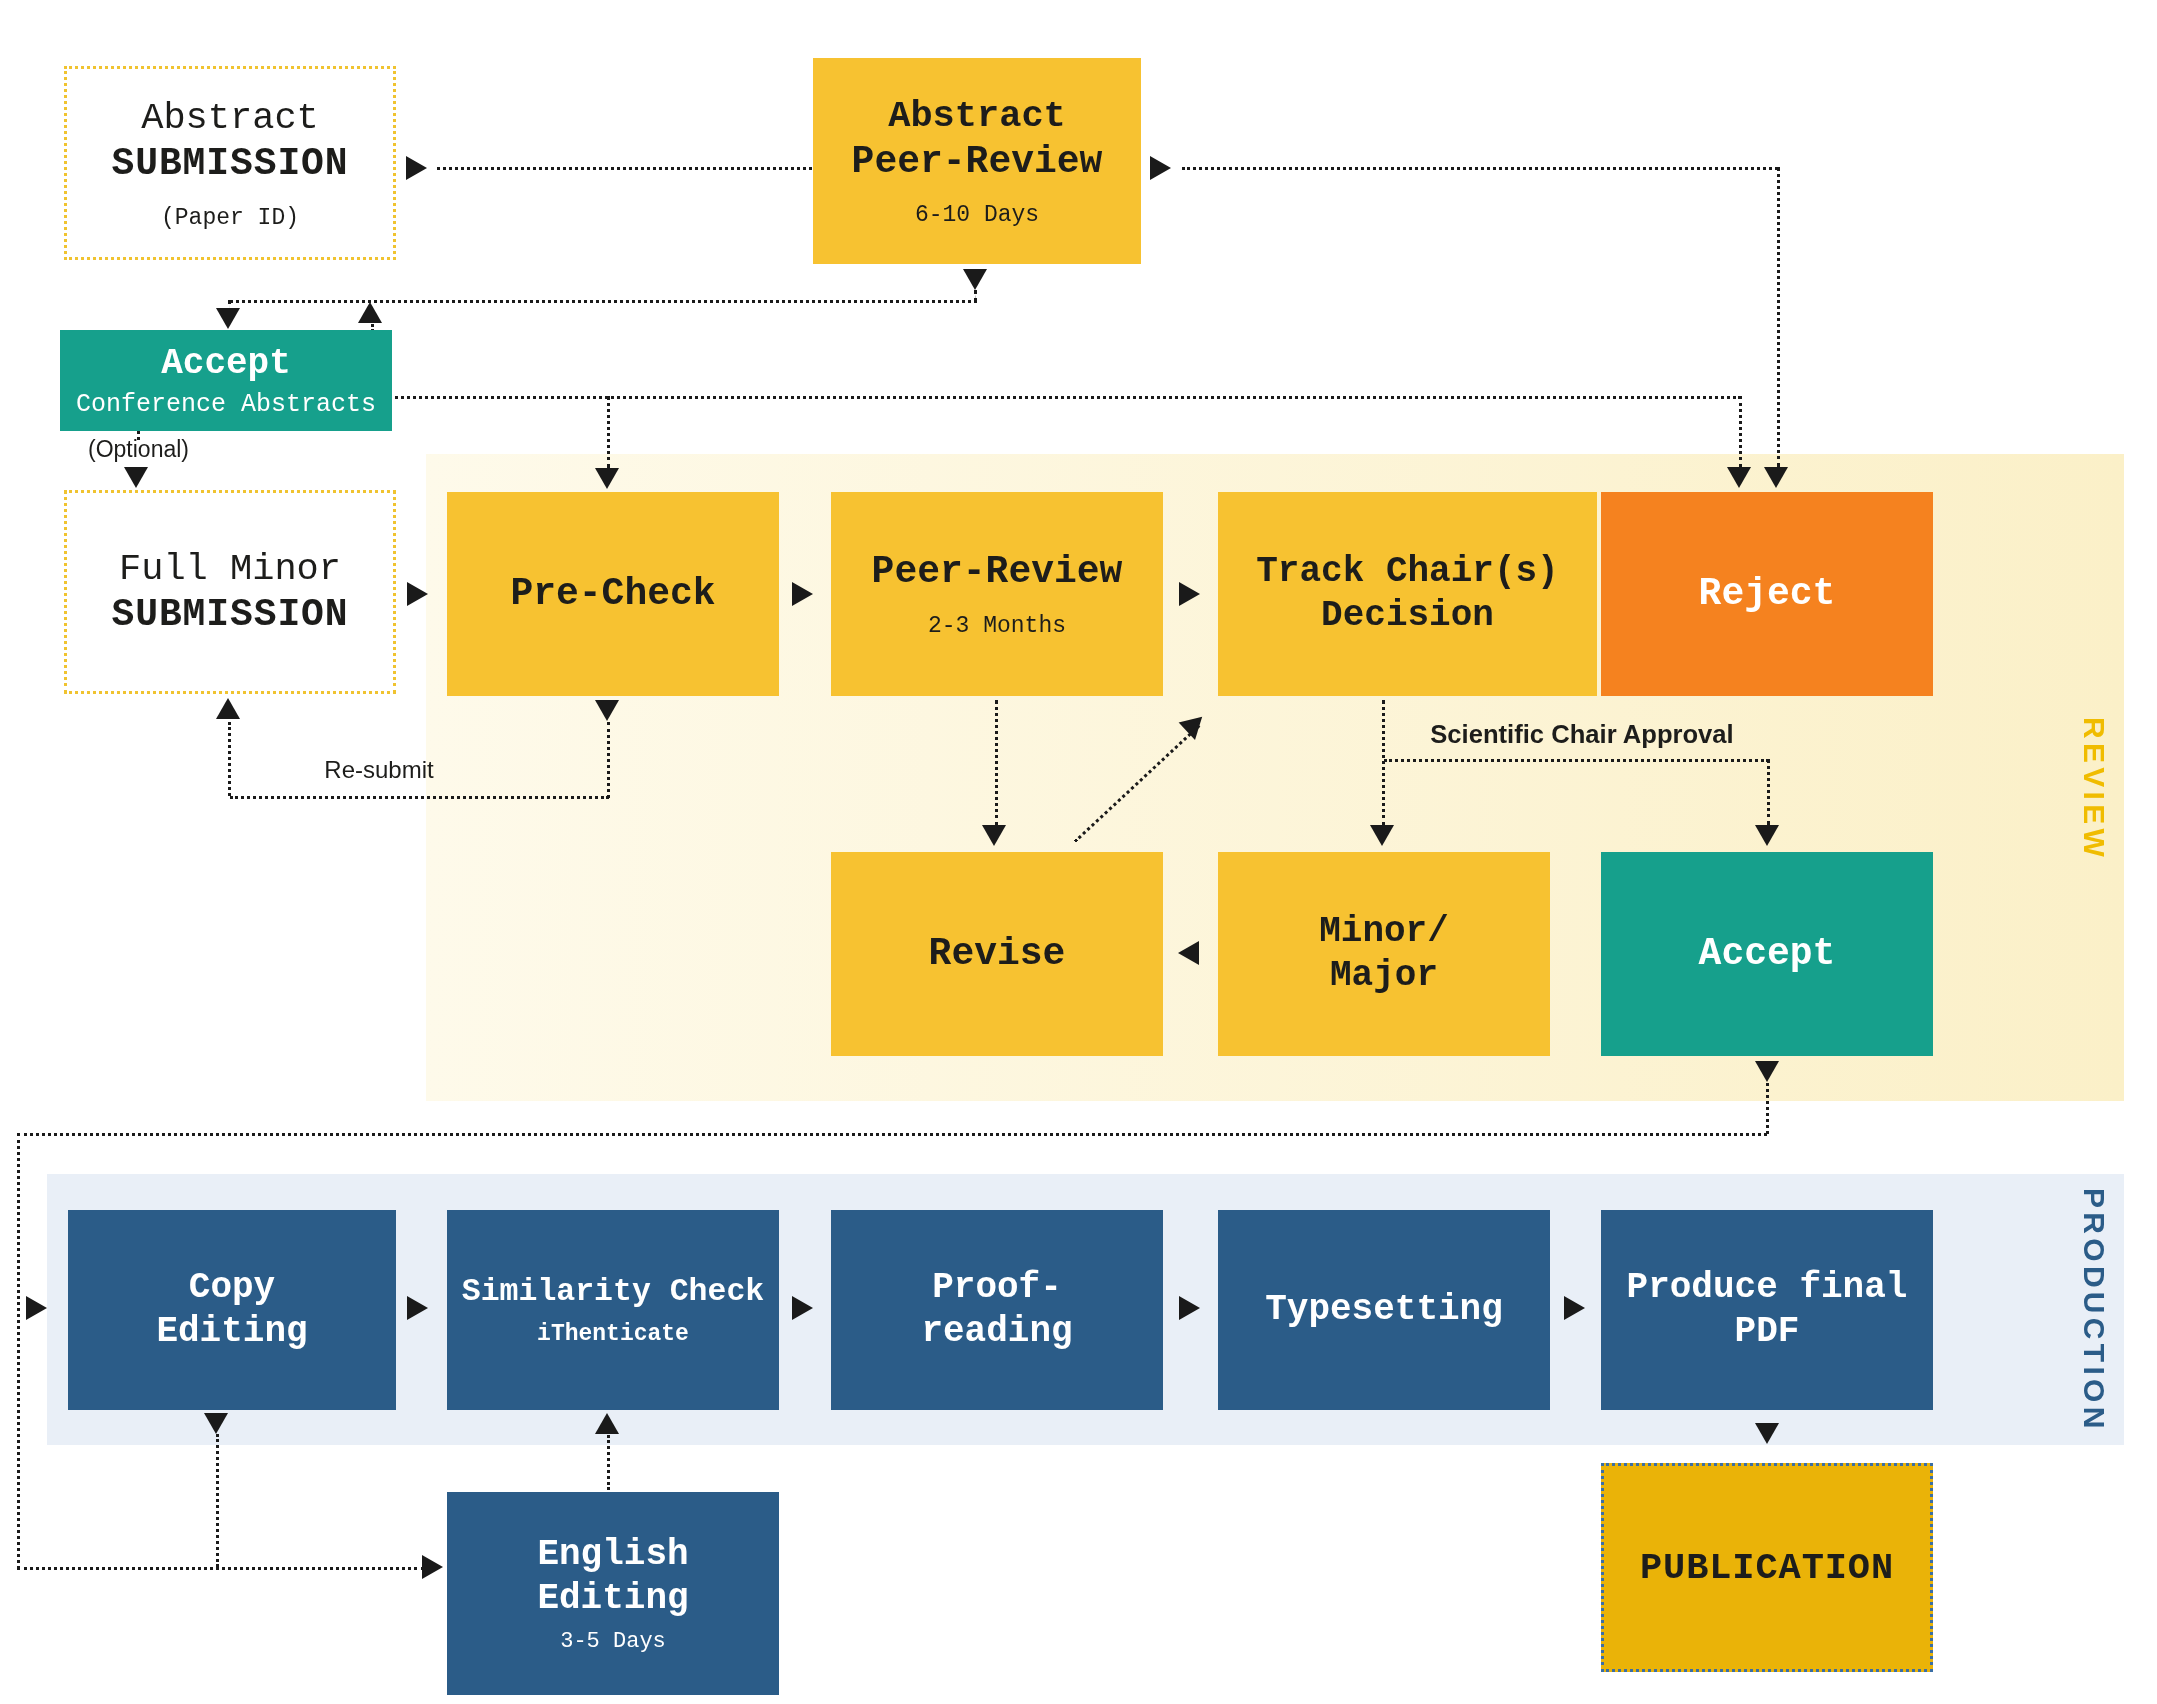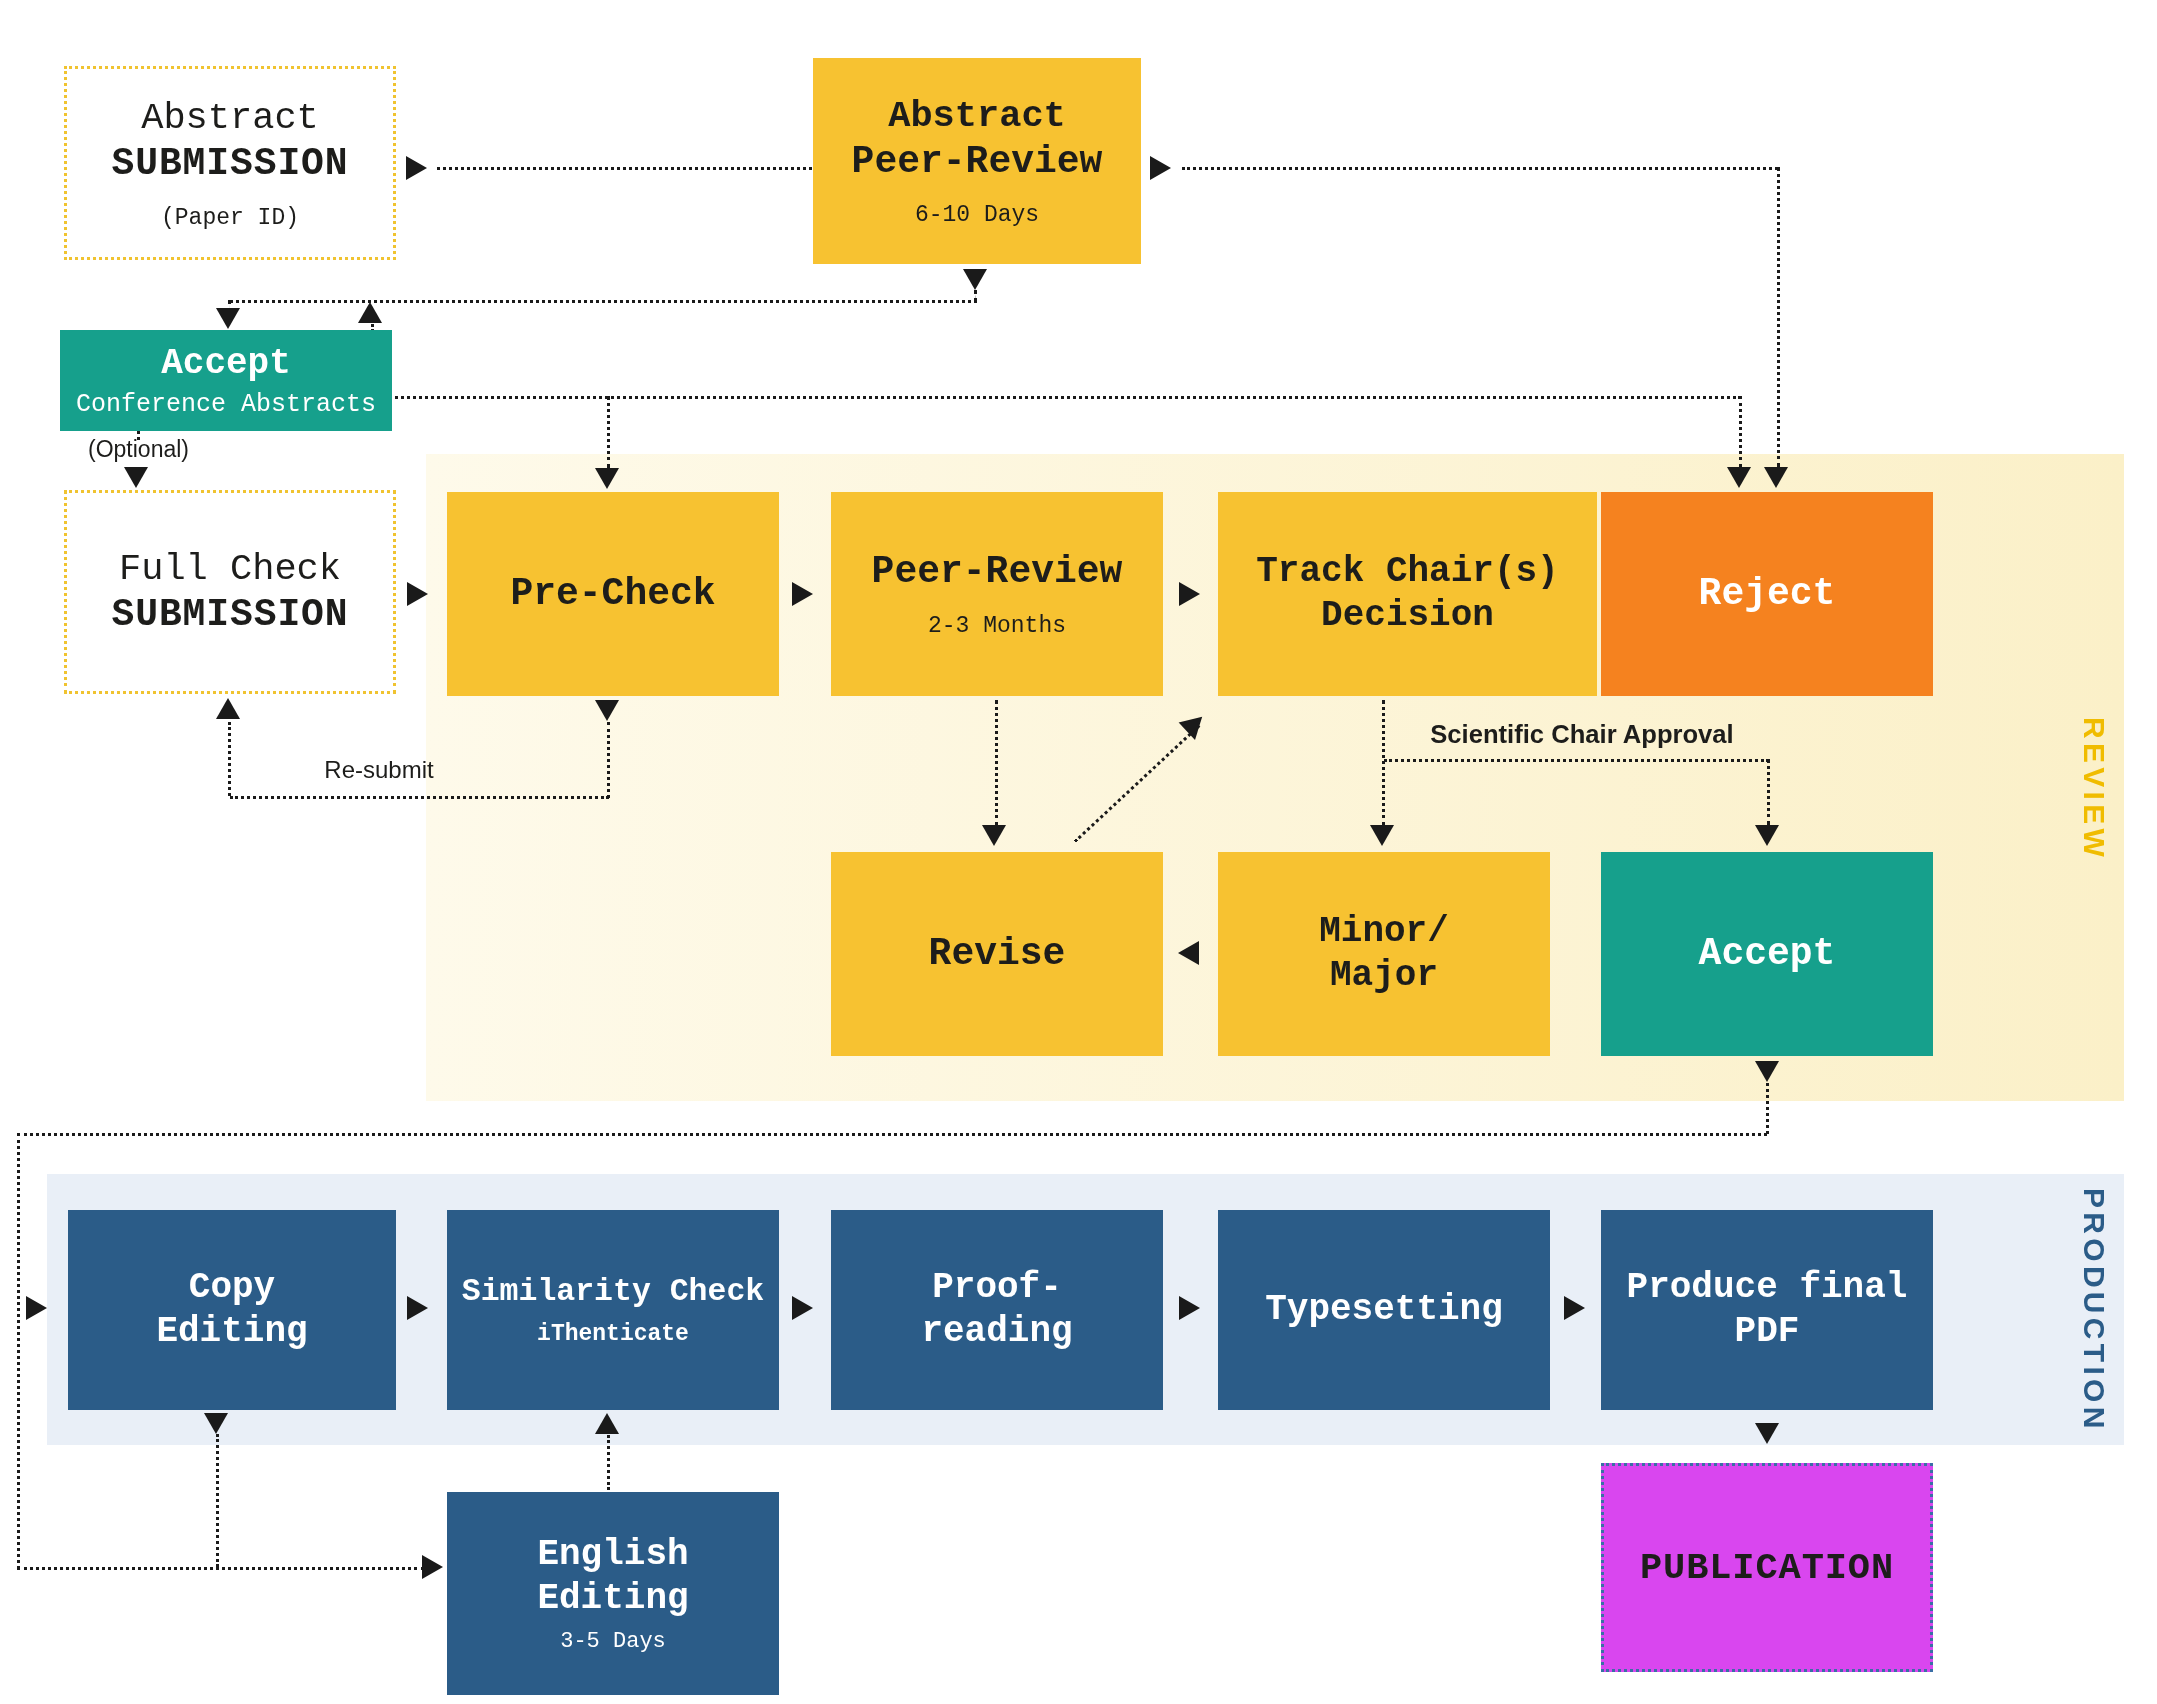--- a/index.html
+++ b/index.html
@@ -18,21 +18,21 @@
   .vlabel.production { color:var(--production-label-color,#2B5C88); left:2077px; top:1188px; }
 
   
   .box { position:absolute; display:flex; flex-direction:column; align-items:center;
     justify-content:center; text-align:center; box-sizing:border-box;font-family:Liberation Mono, monospace; }
   .yellow { background:var(--yellow-box,#F7C231); color:#1d1d1b; }
   .orange { background:var(--orange-box,#F5821F); color:#ffffff; }
   .teal   { background:var(--teal-box,#16A08C); color:#ffffff; }
   .blue   { background:var(--blue-box,#2B5C88); color:#ffffff; }
   .dotted-y { background:#fff; border:3.4px dotted var(--dotted-yellow-border,#F0C330); color:#1d1d1b; }
-  .dotted-b { background:#d946ef; border:3.4px dotted var(--dotted-blue-border,#3A6EA5); color:#1d1d1b; }
+  .dotted-b { background:#eab308; border:3.4px dotted var(--dotted-blue-border,#3A6EA5); color:#1d1d1b; }
 
   
   .big   { font-size:38px; font-weight:700; line-height:1.22; }
   .big2  { font-size:36px; font-weight:700; line-height:1.22; }
   .reg   { font-size:37px; font-weight:400; line-height:1.25; }
   .semib { font-size:37px; font-weight:600; line-height:1.22; }
   .caps  { letter-spacing:0.9px; }
   .note  { font-size:23px; font-weight:400; margin-top:17px; }
   .note-tight { font-size:22px; font-weight:400; margin-top:8.5px; }
   .note-bold { font-size:23px; font-weight:700; margin-top:10.2px; }
@@ -140,21 +140,21 @@
   </div>
 
   <div class="box teal" style="left:60px;top:330px;width:332px;height:101px">
     <div class="big2">Accept</div>
     <div class="subtitle">Conference Abstracts</div>
   </div>
 
   <div class="float-label" style="left:51px;top:436px;width:175px;font-size:23px">(Optional)</div>
 
   <div class="box dotted-y" style="left:64px;top:490px;width:332px;height:204px">
-    <div class="reg">Full Check</div>
+    <div class="reg">Full Minor</div>
     <div class="big caps">SUBMISSION</div>
   </div>
 
   <div class="box yellow" style="left:447px;top:492px;width:332px;height:204px">
     <div class="big">Pre-Check</div>
   </div>
 
   <div class="box yellow" style="left:831px;top:492px;width:332px;height:204px">
     <div class="big">Peer-Review</div>
     <div class="note">2-3 Months</div>

